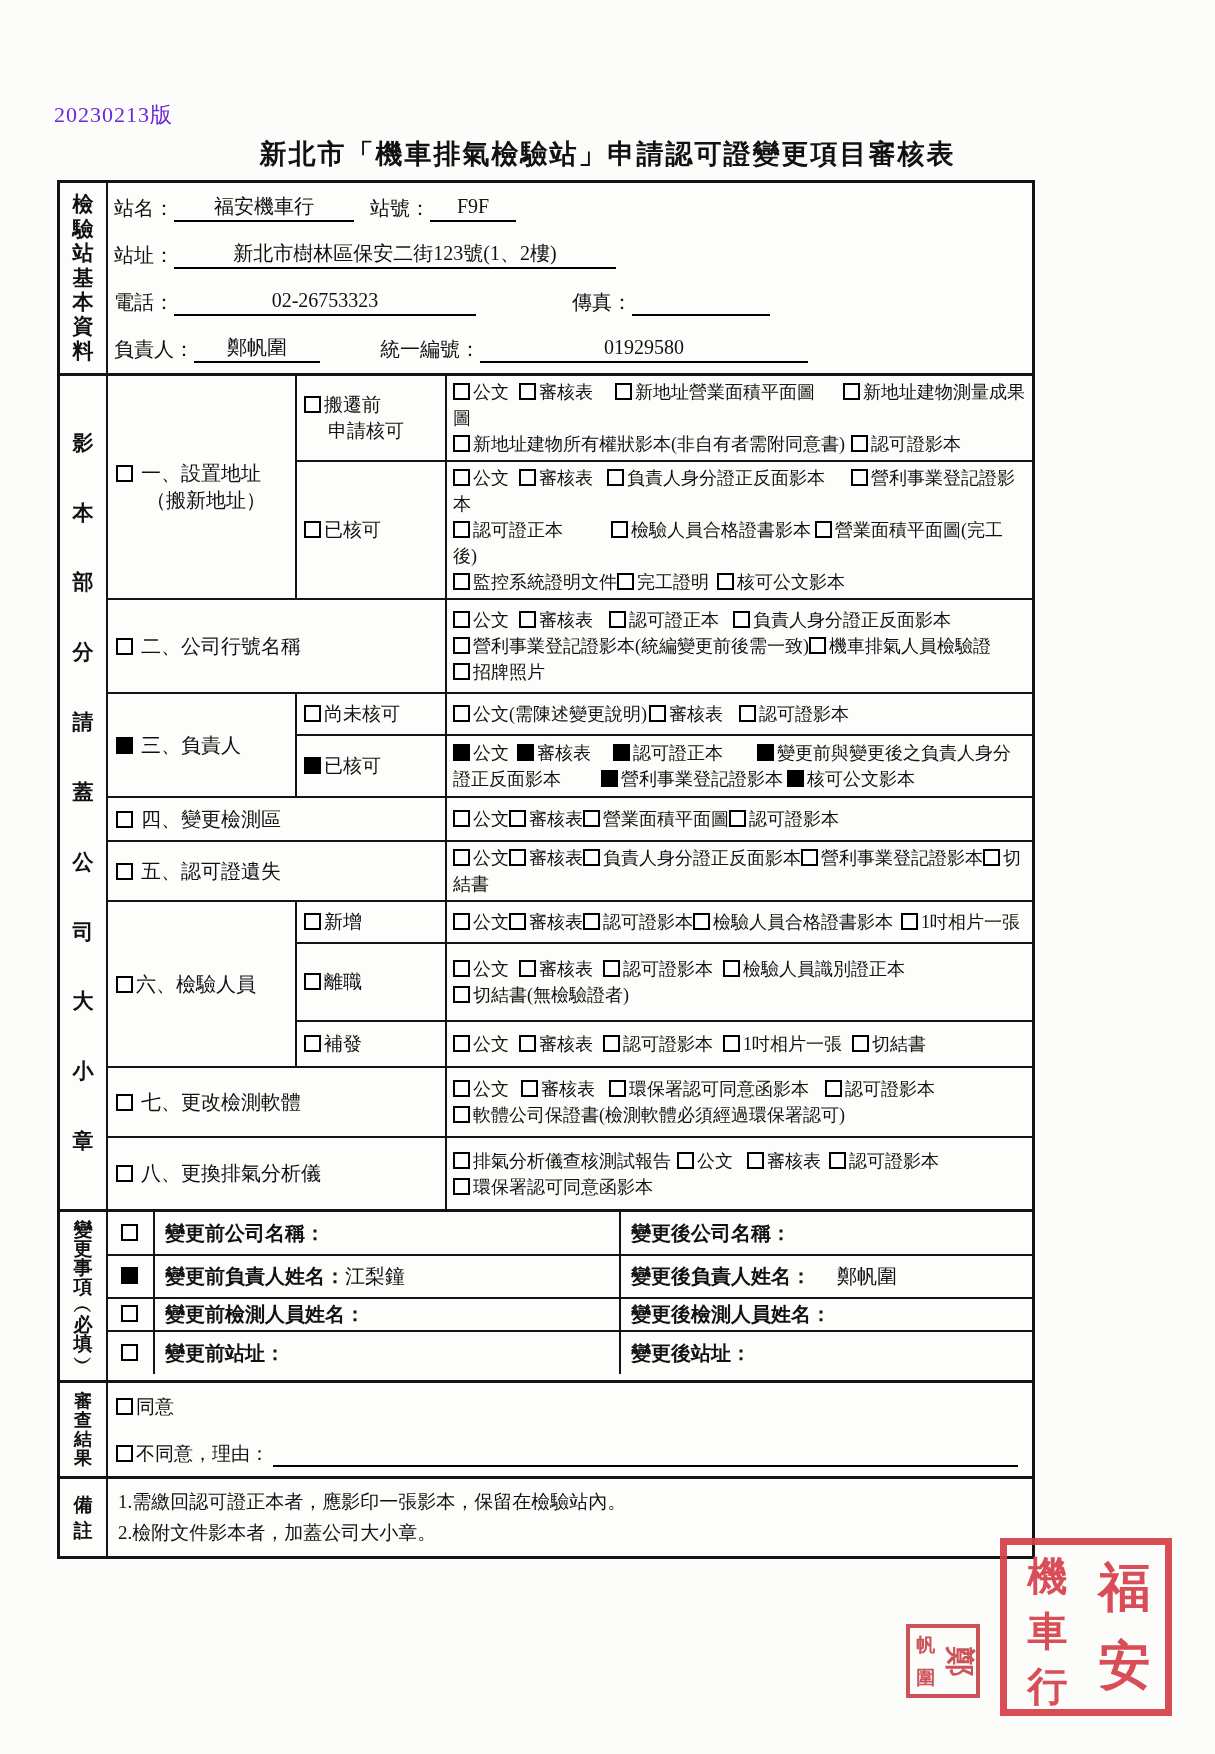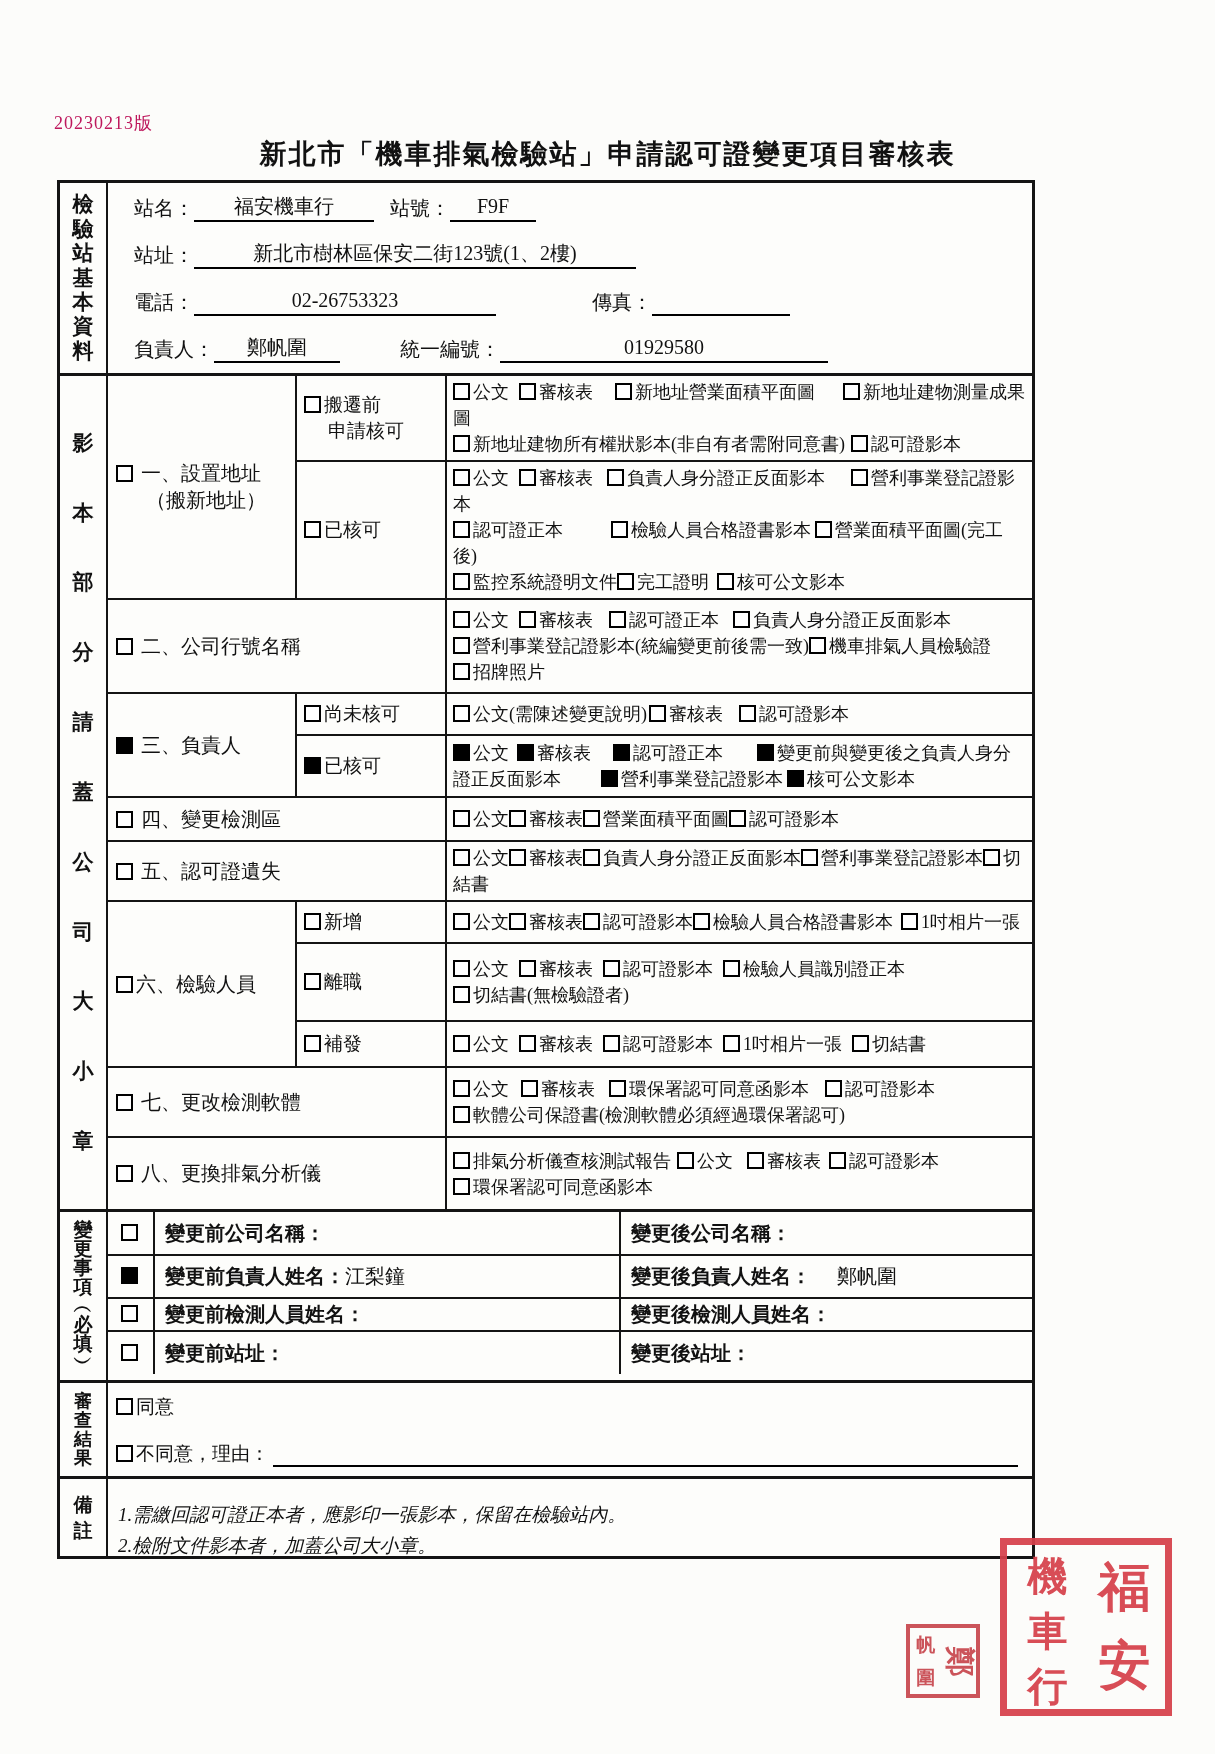--- a/index.html
+++ b/index.html
@@ -1,31 +1,31 @@
 <!DOCTYPE html>
 <html><head>
 <meta charset="utf-8">
 <style>
   * { box-sizing: border-box; }
   html,body { margin:0; padding:0; background:#e9e9e7; }
   .page { position:relative; width:1215px; height:1754px; margin:0 auto; background:#fcfcfa;
           font-family:"Liberation Serif","DejaVu Serif",serif; color:#111; overflow:hidden; }
-  .version { position:absolute; top:111px; left:54px; font-size:18px; color:#be185d; letter-spacing:1px; }
+  .version { position:absolute; top:100px; left:54px; font-size:22px; color:#6d28d9; letter-spacing:1px; }
   .title { position:absolute; top:136px; left:0; width:100%; text-align:center;
            font-size:27px; font-weight:bold; letter-spacing:2px; }
   .form { position:absolute; top:180px; left:57px; width:978px; border:3px solid #141414; background:#fdfdfb; }
   .section { display:flex; }
   .section + .section { border-top:3px solid #141414; }
   .vlabel { flex:0 0 48px; border-right:2px solid #141414; display:flex; flex-direction:column;
             align-items:center; justify-content:space-evenly; font-weight:bold; font-size:21px; padding:8px 0; }
   .vlabel div { line-height:1; }
   .content { flex:1; min-width:0; }
 
   
-  .b-row { display:flex; align-items:flex-end; height:47px; padding:0 12px 8px 26px; font-size:20px; }
+  .b-row { display:flex; align-items:flex-end; height:47px; padding:0 12px 8px 6px; font-size:20px; }
   .uval { display:inline-block; border-bottom:2px solid #000; min-height:27px; text-align:center; padding:0 8px; }
   .ml16 { margin-left:16px; } .ml60 { margin-left:60px; } .ml88 { margin-left:96px;text-align:right; }
 
   
   table.grid { border-collapse:collapse; width:100%; border-style:hidden; table-layout:fixed; }
   .grid td { border:2px solid #141414; vertical-align:middle; }
   td.cat  { width:188px; padding:2px 4px 2px 8px; font-size:20px; }
   td.sub  { width:150px; padding:2px 4px 2px 7px; font-size:19px; }
   td.docs { padding:3px 6px; font-size:18px; line-height:26px; }
   .cat2 { padding-left:30px; } .sub2 { padding-left:24px; }
@@ -40,21 +40,21 @@
   td.ch-before { width:466px; }
   .ch-val { font-weight:normal; }
   .ch-val.after { margin-left:26px; }
 
   
   .rev-line { display:flex; align-items:center; height:47px; padding:0 14px 0 8px; font-size:19px; }
   .reason-line { flex:1; border-bottom:2px solid #000; height:26px; margin-left:4px; }
 
   
   .note-line { font-size:19px; line-height:31px; padding:0 10px; }
-  .notes-pad { padding:20px 0;font-style:italic; }
+  .notes-pad { padding:7px 0; }
 
   
   .stamp { position:absolute; font-weight:bold; opacity:.93; }
   .stamp-company { top:1538px; left:1000px; width:172px; height:178px; border:7px solid #d6404a;
                    color:#d6404a; display:flex; flex-direction:row-reverse; padding:4px 2px; }
   .stamp-company .scol { flex:1; display:flex; flex-direction:column; align-items:center; justify-content:space-around; }
   .stamp-company .scol.r { font-size:52px; }
   .stamp-company .scol.l { font-size:40px; }
   .stamp-personal { top:1624px; left:906px; width:74px; height:74px; border:4px solid #c8484e;
                     color:#c8484e; display:flex; flex-direction:row-reverse; }

